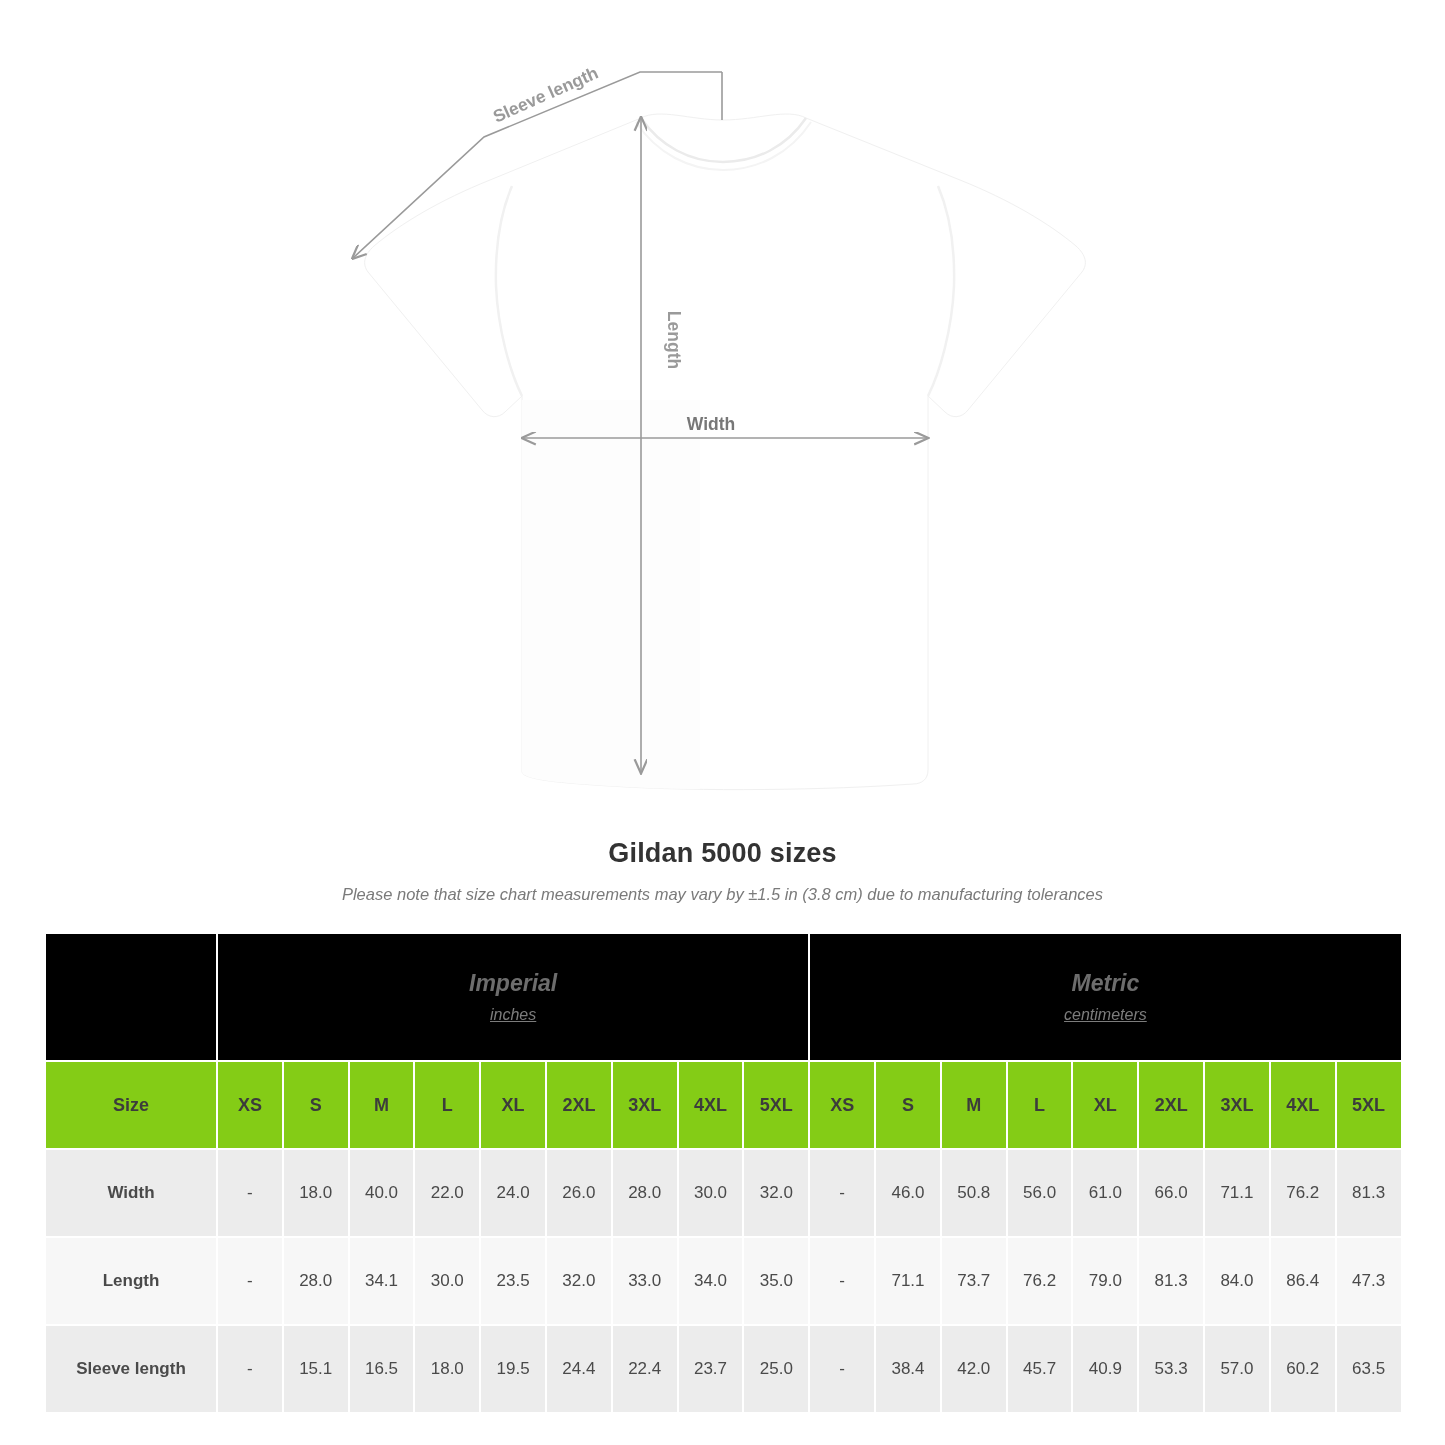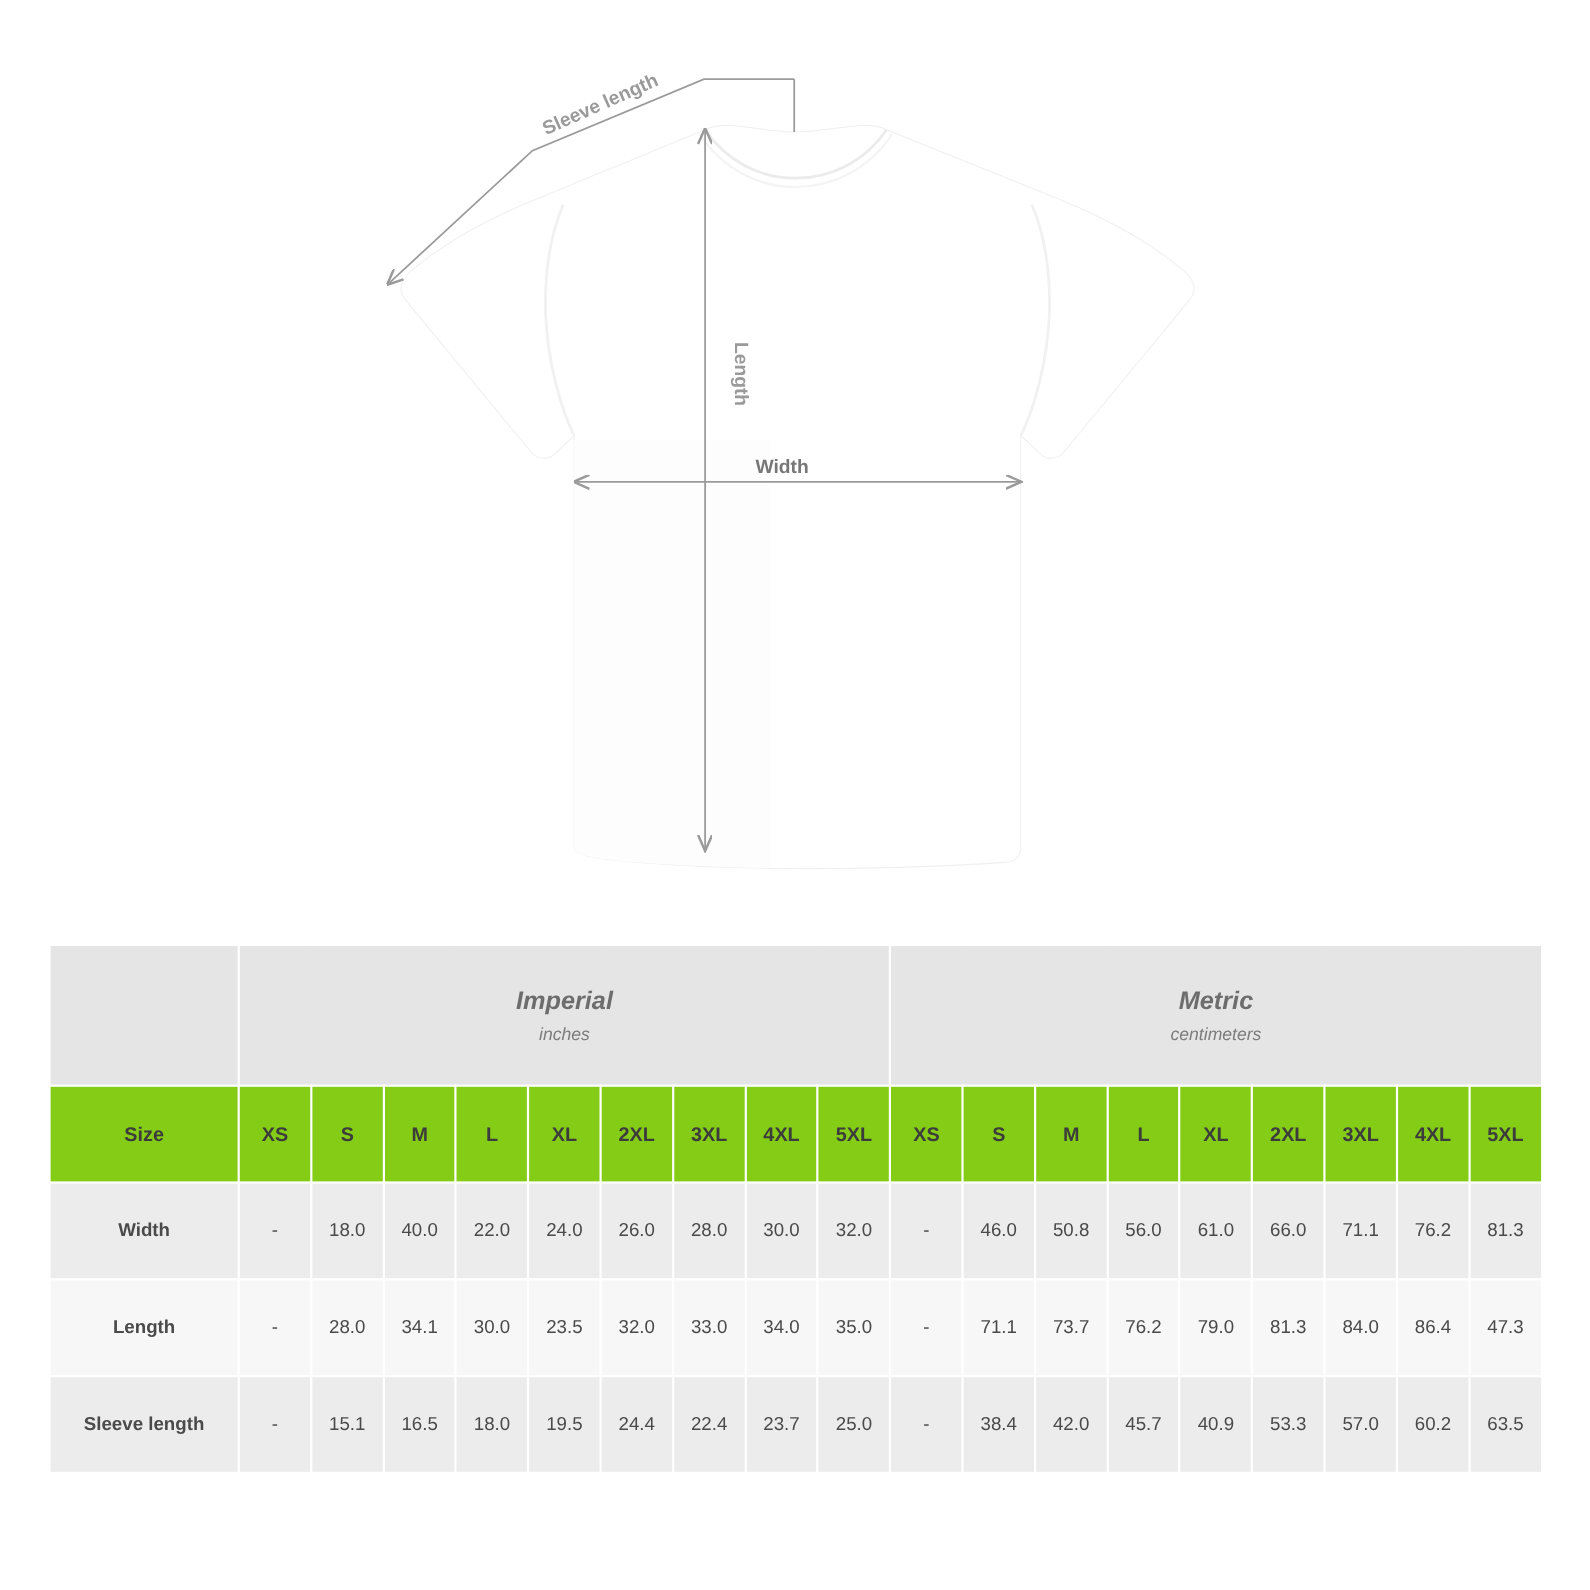--- a/index.html
+++ b/index.html
@@ -59,34 +59,35 @@
   }
   table.size-table td {
     text-align: center;
     vertical-align: middle;
     font-size: 17px;
     color: #4a4a4a;
     border: 2px solid #ffffff;
     height: 84px;
   }
   .unit-head {
-    background: #e5e5e5;
+    background: #000000;
     height: 124px !important;
   }
   .unit-name {
     font-size: 23px;
     font-style: italic;
     font-weight: bold;
     color: #6d6d6d;
   }
   .unit-sub {
     font-size: 16px;
     font-style: italic;
     color: #7c7c7c;
     margin-top: 9px;
+    text-decoration: underline;
   }
   tr.header-row td {
     background: #84cc16;
     font-weight: bold;
     color: #3c3c3c;
     font-size: 18px;
   }
   tr.header-row td.rowlabel {
     font-size: 18px;
   }
@@ -162,20 +163,24 @@
       </g>
       <text x="668" y="340" transform="rotate(90 668 340)" font-family="Liberation Sans, sans-serif" font-size="17.5" font-weight="bold" fill="#9a9a9a" text-anchor="middle">Length</text>
 
       <g stroke="#9a9a9a" fill="none" stroke-width="1.6">
         <path d="M523,438 L927,438" marker-start="url(#arrowStart)" marker-end="url(#arrowEnd)"></path>
       </g>
       <text x="711" y="430" font-family="Liberation Sans, sans-serif" font-size="17.5" font-weight="bold" fill="#777777" text-anchor="middle">Width</text>
     </svg>
   </div>
 
+  <div class="title-block">
+    <div class="chart-title">Gildan 5000 sizes</div>
+    <div class="chart-note">Please note that size chart measurements may vary by ±1.5 in (3.8 cm) due to manufacturing tolerances</div>
+  </div>
 
   <div class="table-wrap">
     <table class="size-table">
       <colgroup>
         <col class="col-label">
         <col class="col-val">
           <col class="col-val">
           <col class="col-val">
           <col class="col-val">
           <col class="col-val">

